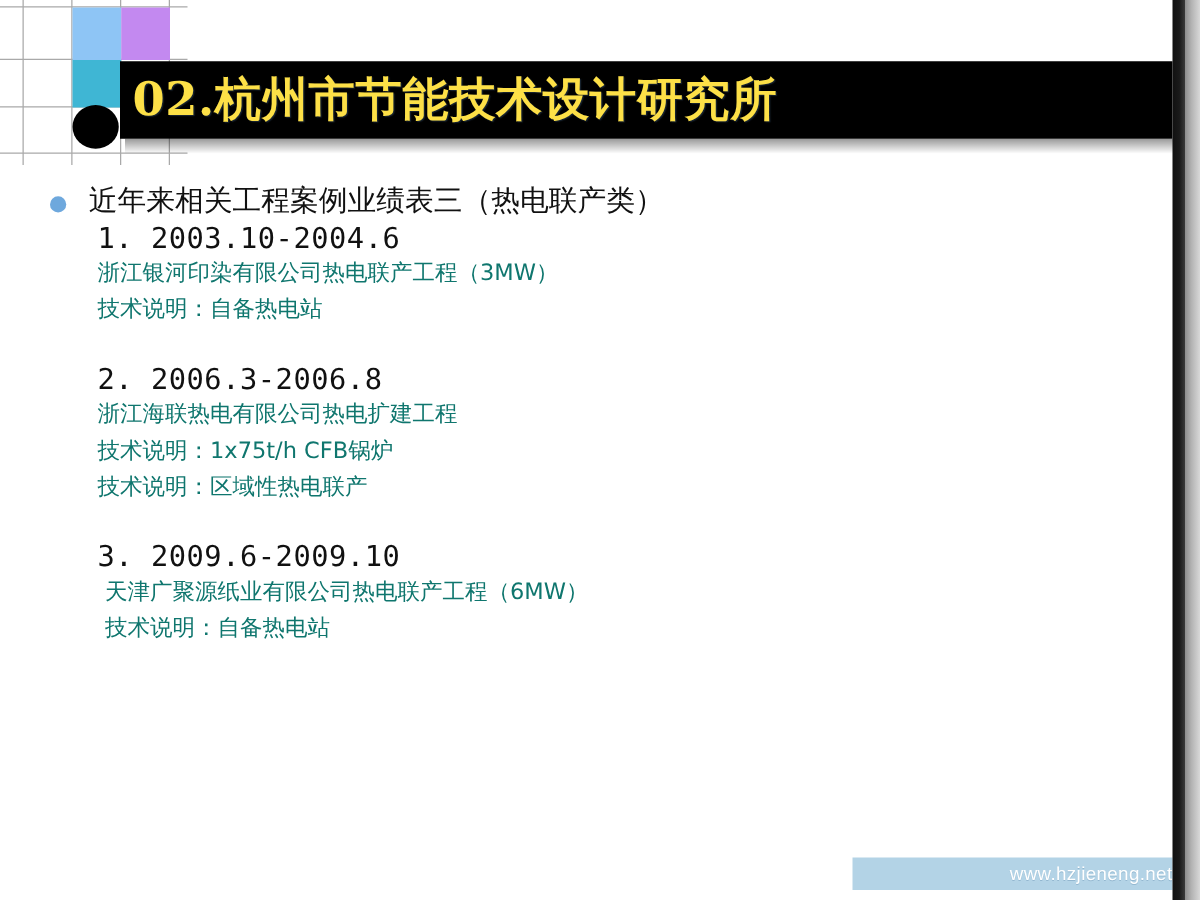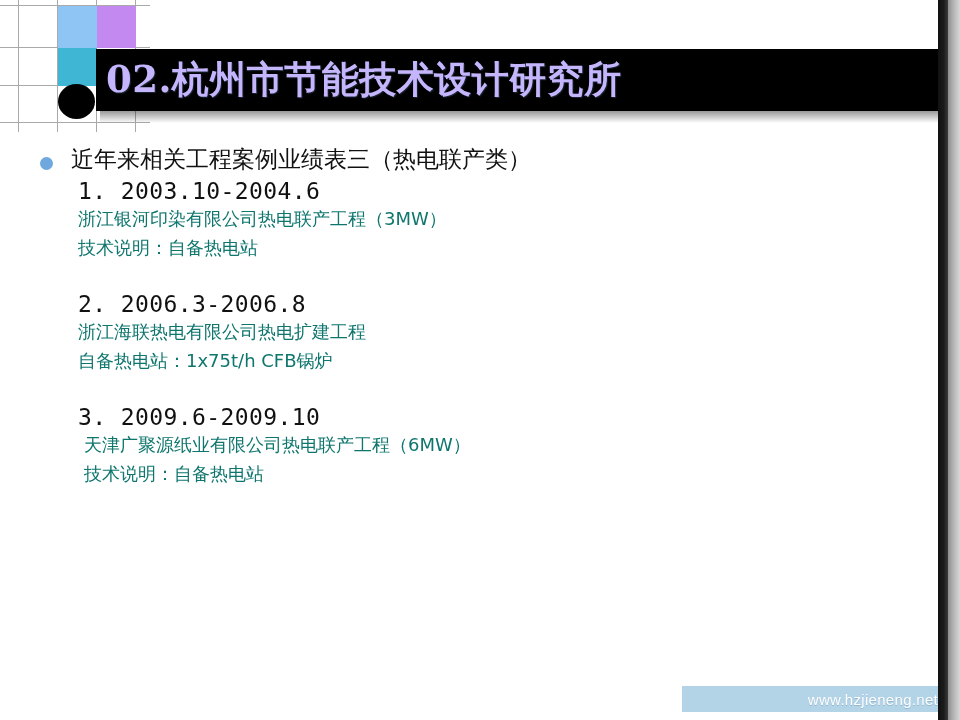--- a/index.html
+++ b/index.html
@@ -82,21 +82,21 @@
     top: 49px;
     width: 842px;
     height: 62px;
     background: #000000;
     display: flex;
     align-items: center;
     padding-left: 10px;
     box-sizing: border-box;
   }
   .title-text {
-    color: #c4b5fd;
+    color: #fde047;
     font-family: "DejaVu Serif", "Liberation Serif", serif;
     font-size: 37px;
     font-weight: bold;
     letter-spacing: 0.5px;
     white-space: nowrap;
     text-shadow: 1px 1px 1px rgba(40,60,80,0.65);
   }
   .title-shadow {
     position: absolute;
     left: 100px;
@@ -126,21 +126,21 @@
     width: 13px;
     height: 13px;
     border-radius: 50%;
     background: #6ea8dd;
     margin-top: 11px;
     margin-right: 18px;
     flex: 0 0 auto;
   }
   .headline-text {
     color: #111111;
-    font-family: Liberation Mono, monospace;
+    font-family: Liberation Serif, serif;
     font-size: 23px;
     line-height: 30px;
     white-space: nowrap;
   }
 
   .entries {
     position: absolute;
     left: 78px;
     top: 38px;
     width: 820px;
@@ -224,21 +224,22 @@
 
       <div class="entry entry-1">
         <div class="entry-date">1.  2003.10-2004.6</div>
         <div class="entry-line">浙江银河印染有限公司热电联产工程（3MW）</div>
         <div class="entry-line">技术说明：自备热电站</div>
       </div>
 
       <div class="entry entry-2">
         <div class="entry-date">2.  2006.3-2006.8</div>
         <div class="entry-line">浙江海联热电有限公司热电扩建工程</div>
-        <div class="entry-line">自备热电站：1x75t/h CFB锅炉</div>
+        <div class="entry-line">技术说明：1x75t/h CFB锅炉</div>
+        <div class="entry-line">技术说明：区域性热电联产</div>
       </div>
 
       <div class="entry entry-3">
         <div class="entry-date">3.  2009.6-2009.10</div>
         <div class="entry-line">天津广聚源纸业有限公司热电联产工程（6MW）</div>
         <div class="entry-line">技术说明：自备热电站</div>
       </div>
 
     </div>
   </div>

